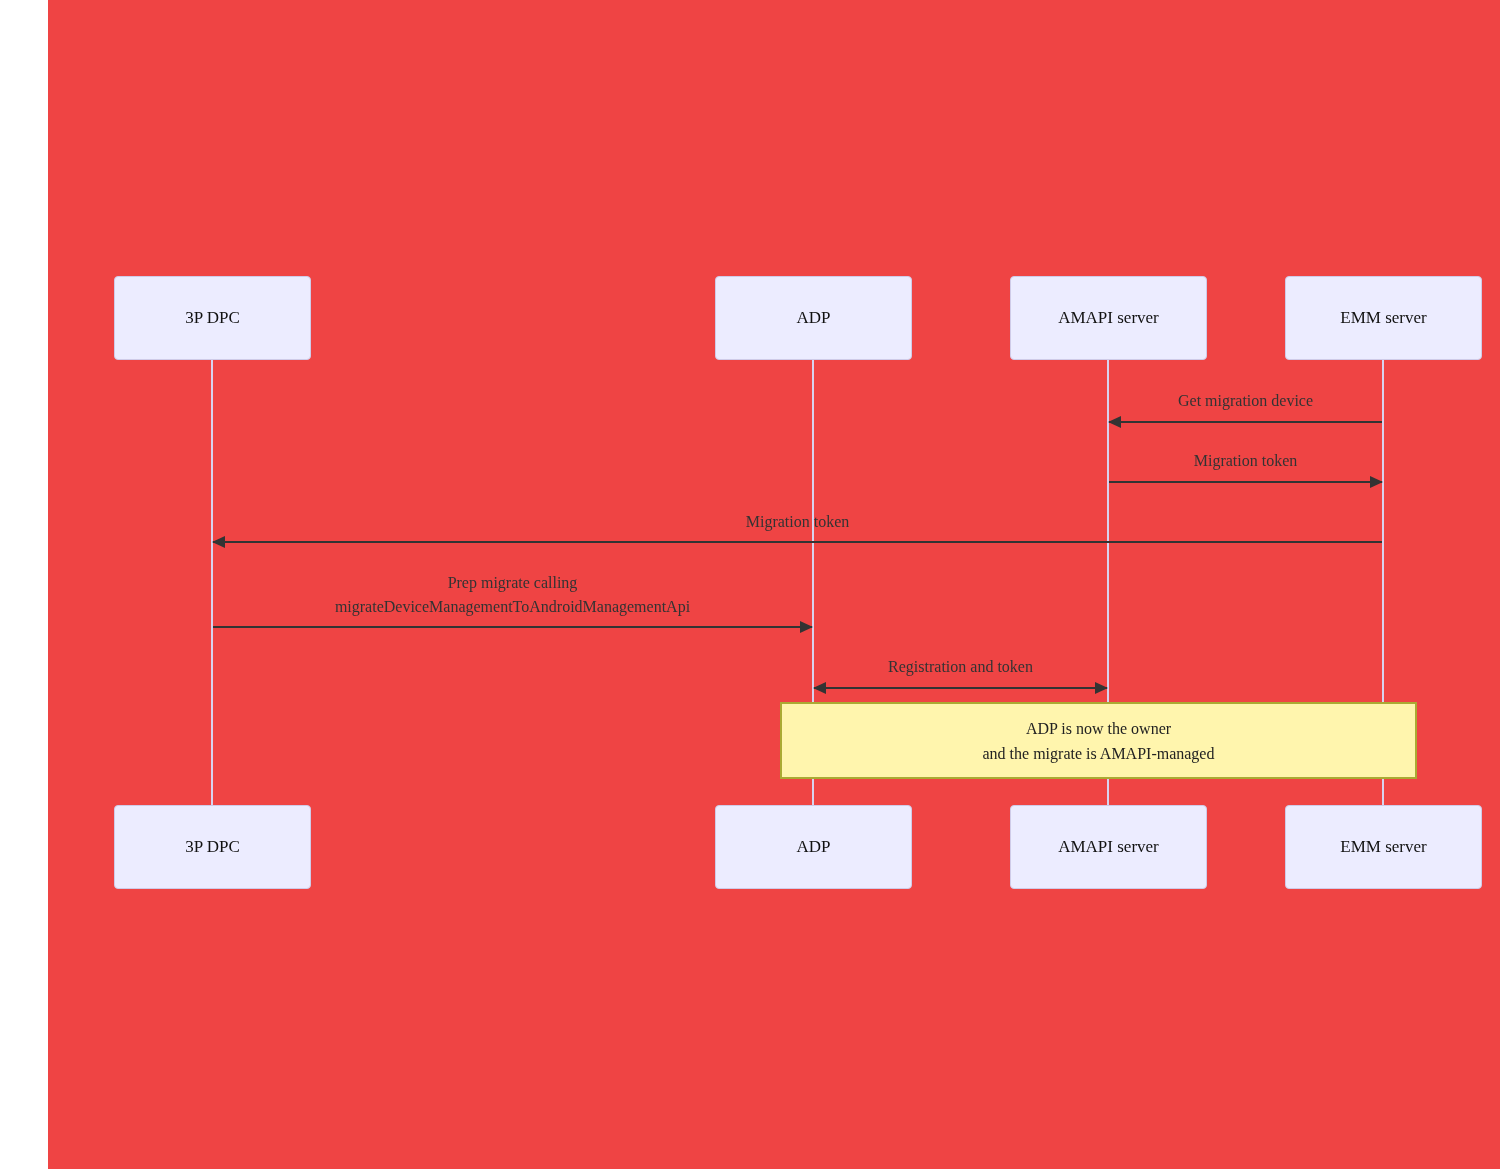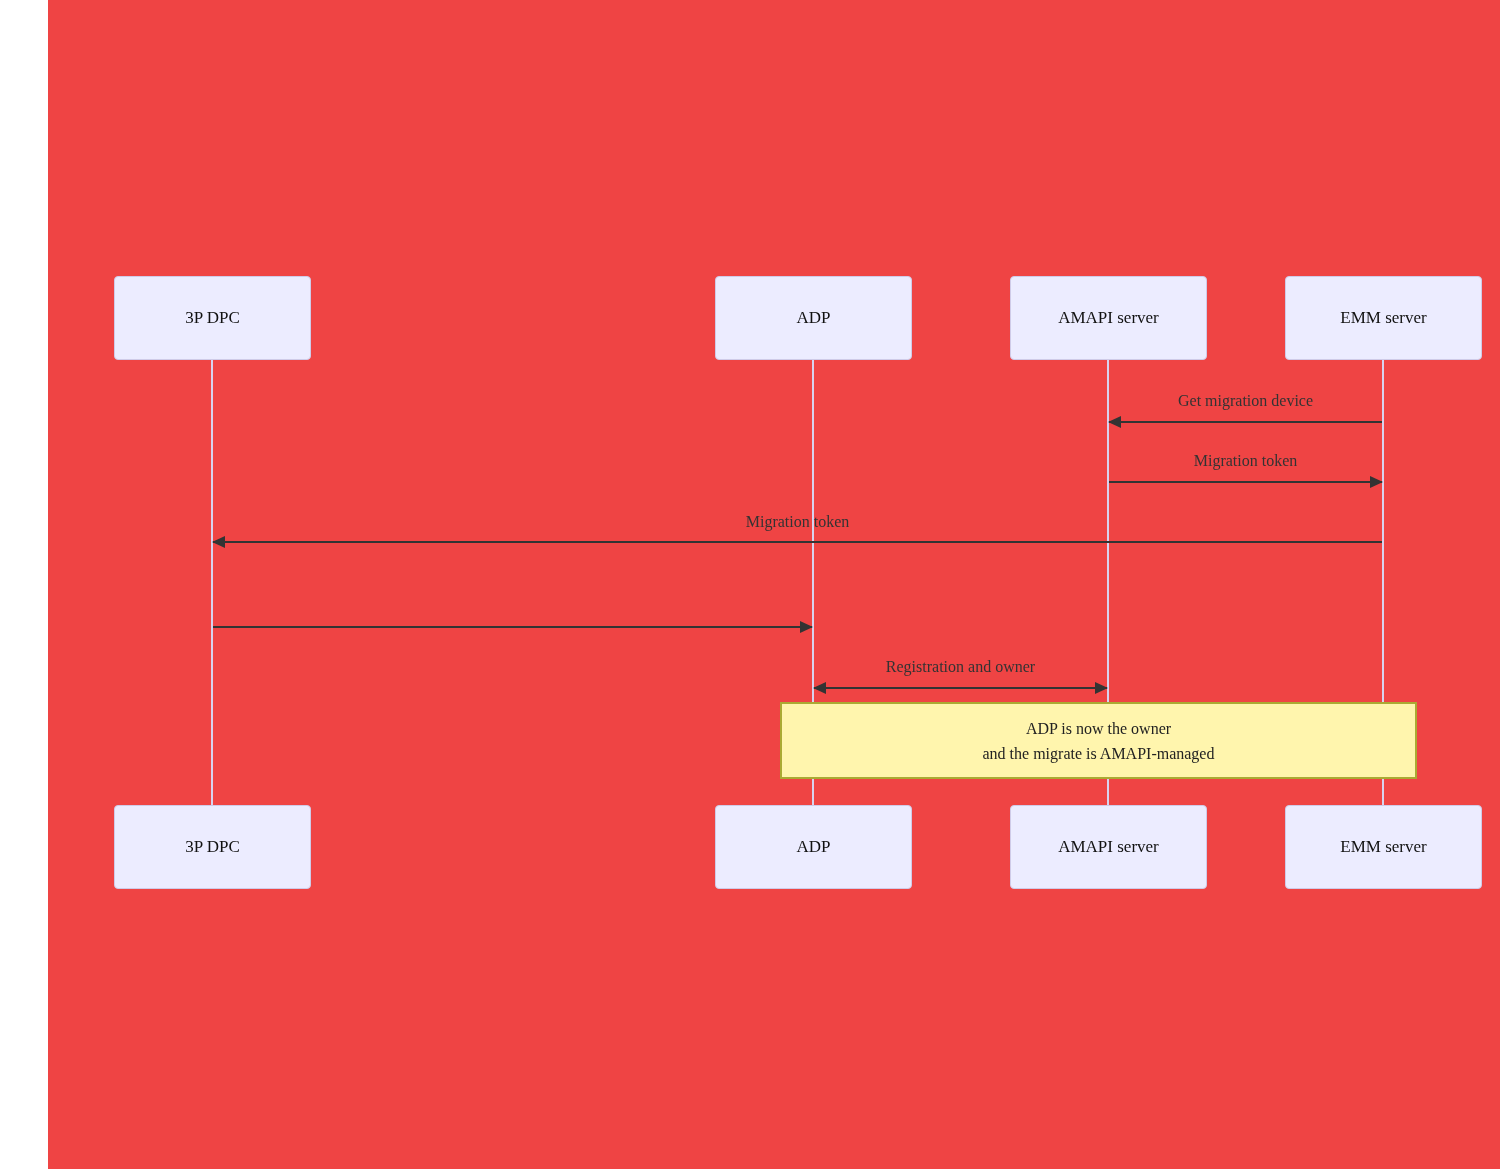--- a/index.html
+++ b/index.html
@@ -109,27 +109,29 @@
     <div class="head-right"></div>
   </div>
 
   <div class="msg-label" style="left:164px;width:1171px;top:510px">Migration token</div>
   <div class="arrow" style="left:164px;width:1171px;top:536px">
     <div class="line"></div>
     <div class="head-left"></div>
   </div>
 
   <div class="msg-label" style="left:164px;width:601px;top:571px">
+    <div>Prep migrate calling</div>
+    <div>migrateDeviceManagementToAndroidManagementApi</div>
   </div>
   <div class="arrow" style="left:164px;width:601px;top:621px">
     <div class="line"></div>
     <div class="head-right"></div>
   </div>
 
-  <div class="msg-label" style="left:765px;width:295px;top:655px">Registration and owner</div>
+  <div class="msg-label" style="left:765px;width:295px;top:655px">Registration and token</div>
   <div class="arrow" style="left:765px;width:295px;top:682px">
     <div class="line" style="left:1px;right:1px"></div>
     <div class="head-left"></div>
     <div class="head-right"></div>
   </div>
 
   <div class="note">
     <div>ADP is now the owner</div>
     <div>and the migrate is AMAPI-managed</div>
   </div>

